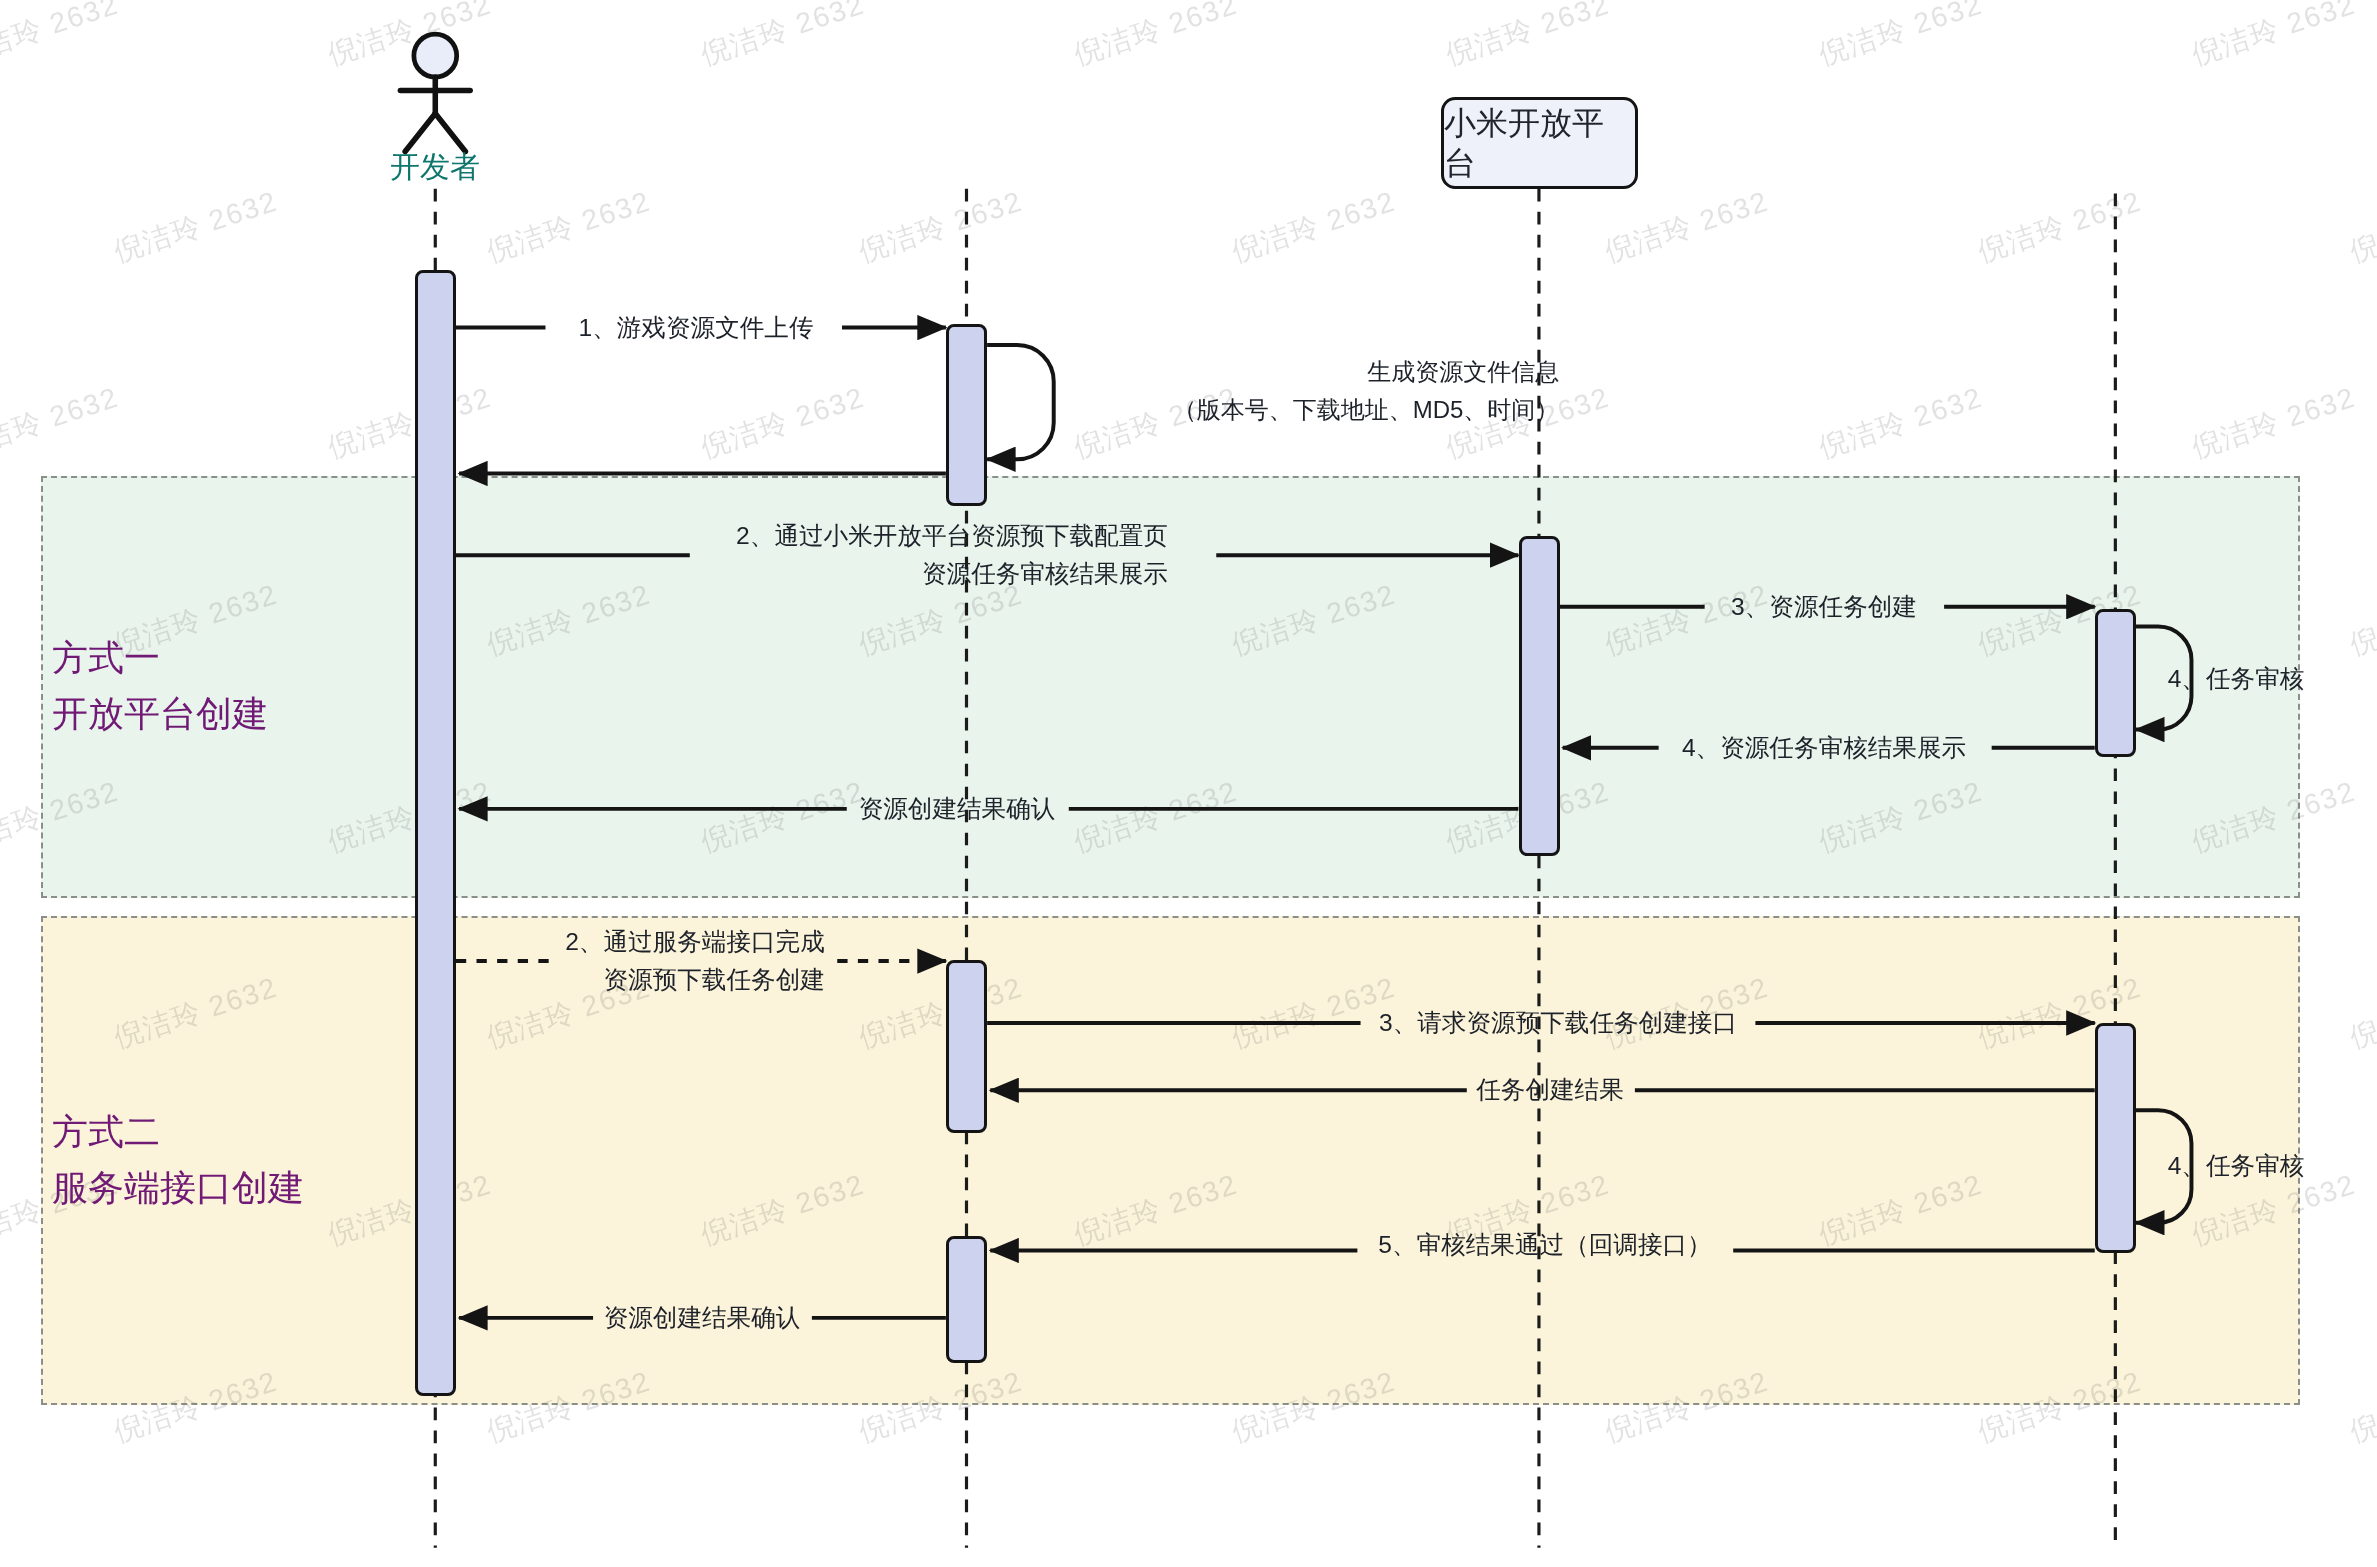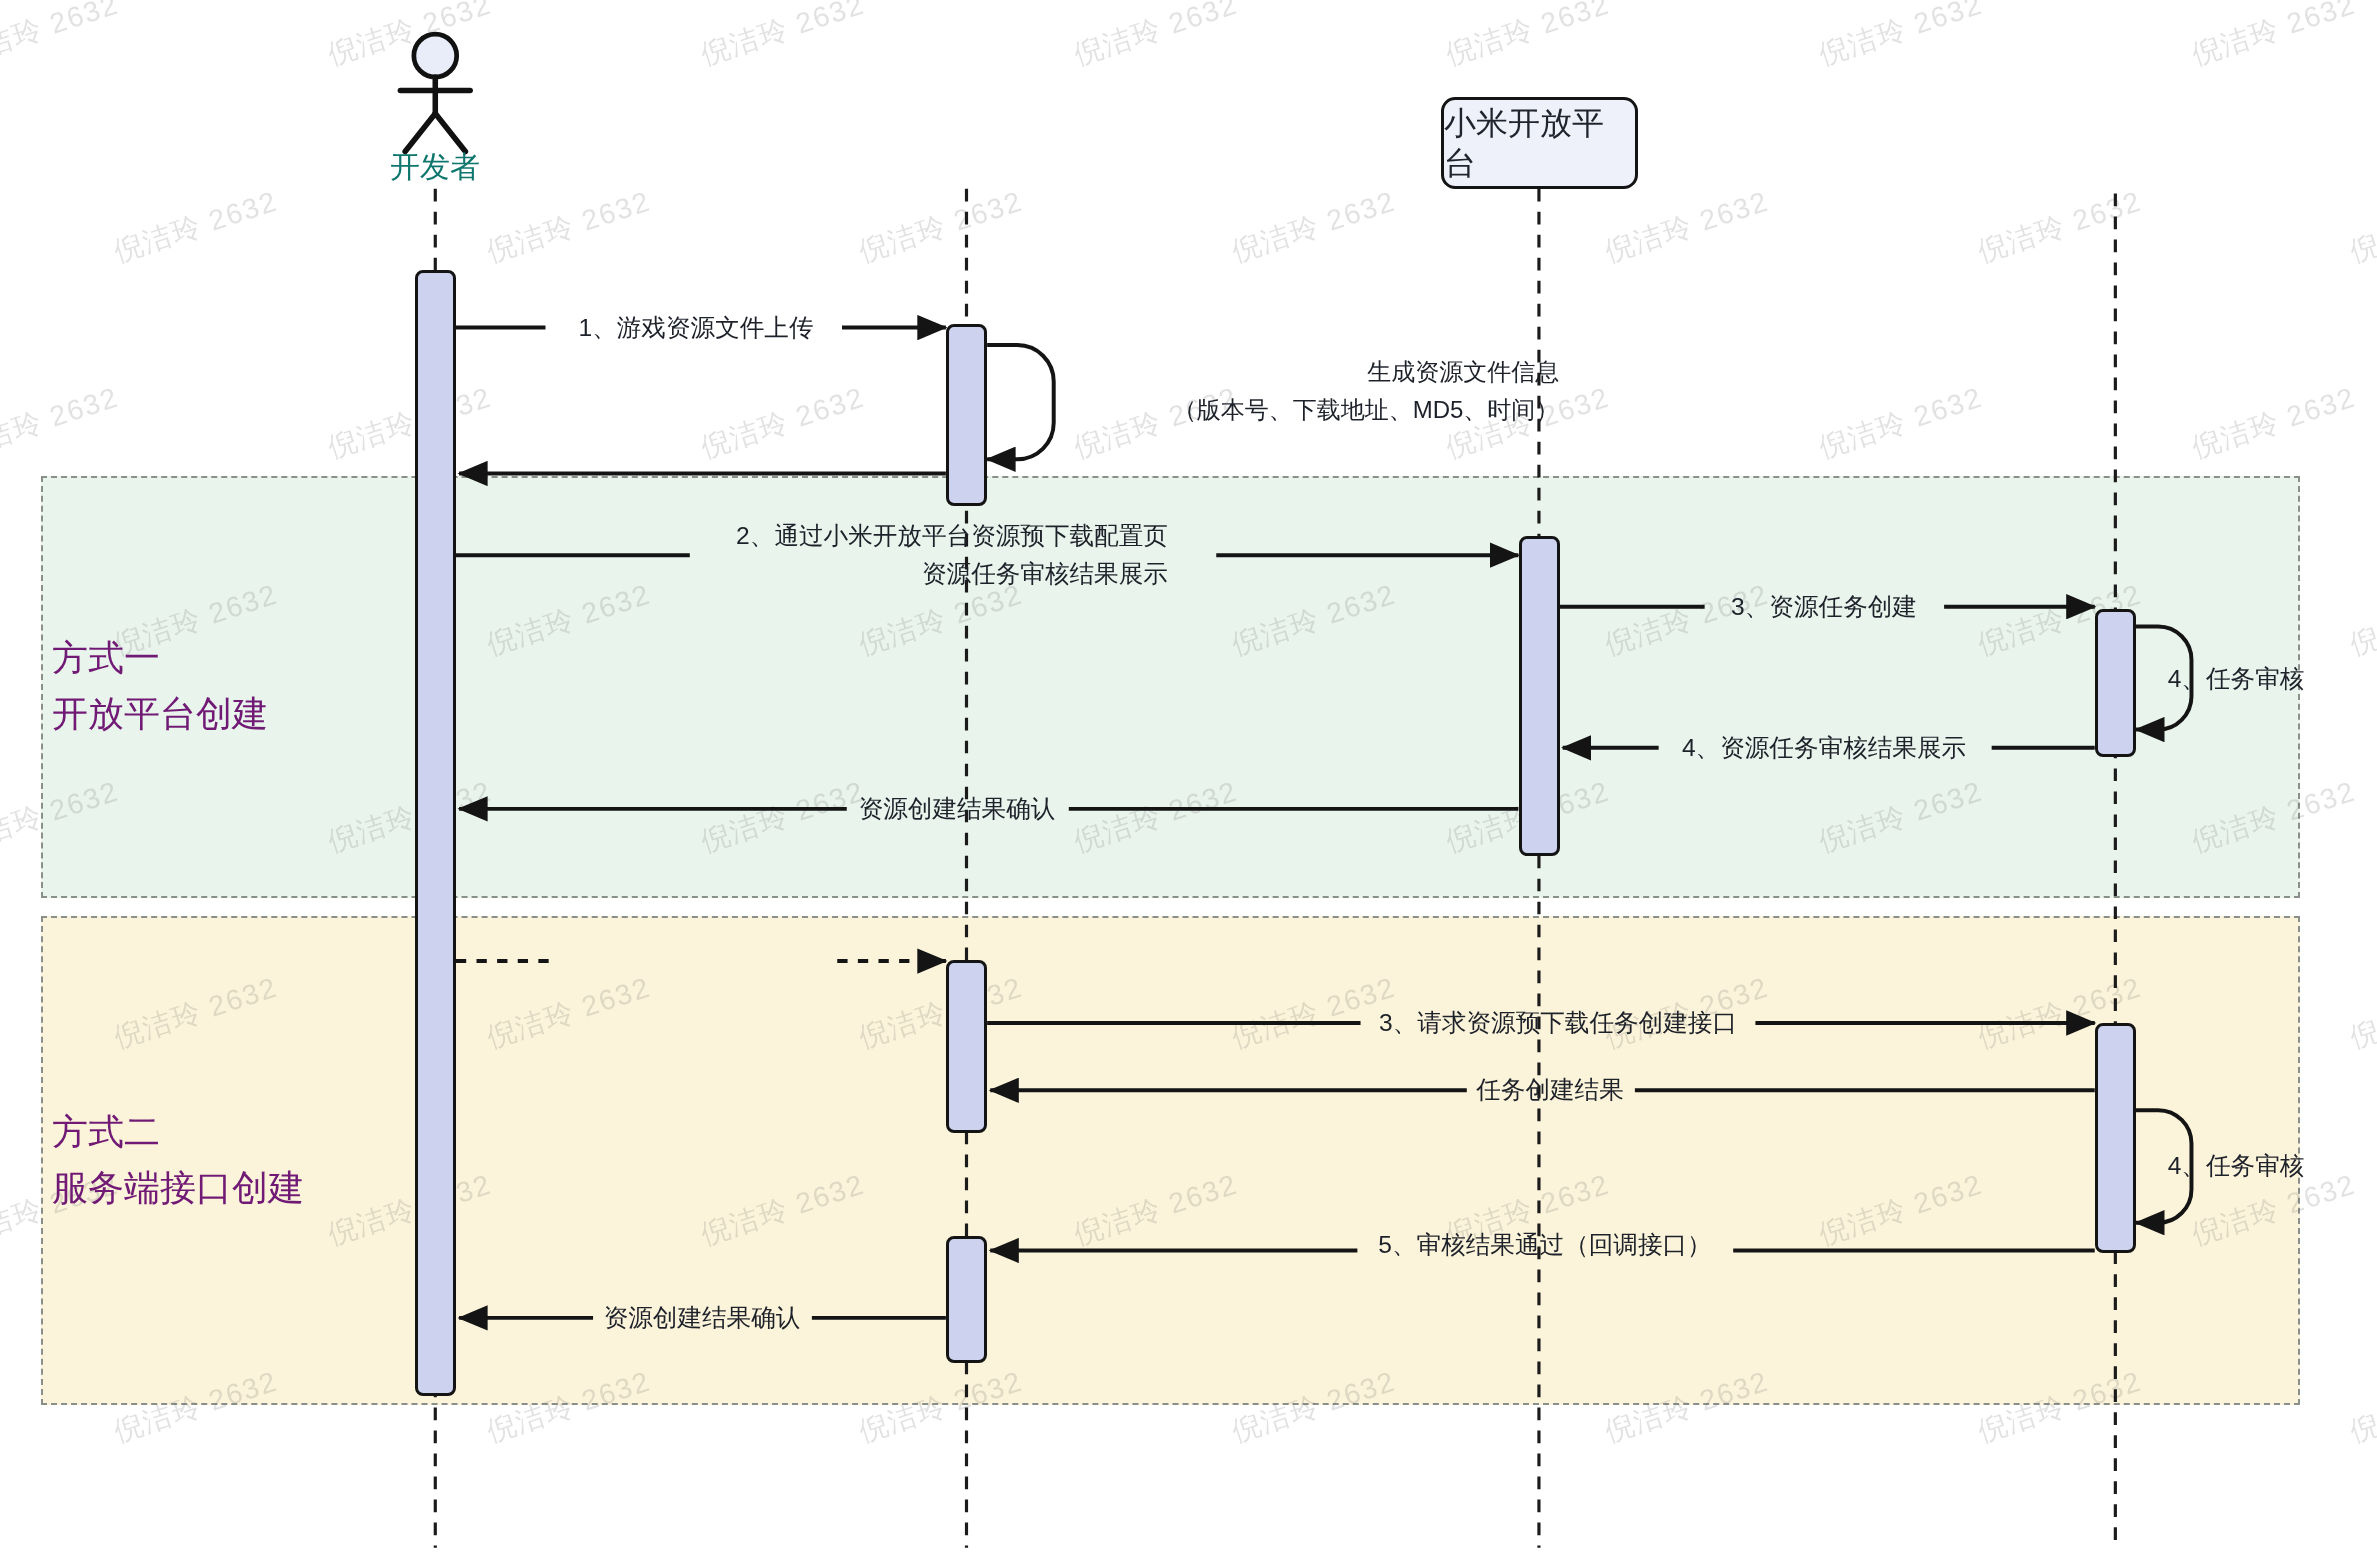--- a/index.html
+++ b/index.html
@@ -205,20 +205,24 @@
   <div class="msg" style="left:952px;top:555px;">
     <div>2、通过小米开放平台资源预下载配置页</div>
     <div>资源任务审核结果展示</div>
   </div>
 
   <div class="msg" style="left:1824px;top:607px;">3、资源任务创建</div>
   <div class="msg" style="left:2236px;top:679px;">4、任务审核</div>
   <div class="msg" style="left:1824px;top:748px;">4、资源任务审核结果展示</div>
   <div class="msg" style="left:957px;top:809px;">资源创建结果确认</div>
 
+  <div class="msg" style="left:695px;top:961px;">
+    <div>2、通过服务端接口完成</div>
+    <div>资源预下载任务创建</div>
+  </div>
 
   <div class="msg" style="left:1558px;top:1023px;">3、请求资源预下载任务创建接口</div>
   <div class="msg" style="left:1550px;top:1090px;">任务创建结果</div>
   <div class="msg" style="left:2236px;top:1166px;">4、任务审核</div>
   <div class="msg" style="left:1545px;top:1245px;">5、审核结果通过（回调接口）</div>
   <div class="msg" style="left:702px;top:1318px;">资源创建结果确认</div>
 
 </div>
 
 

